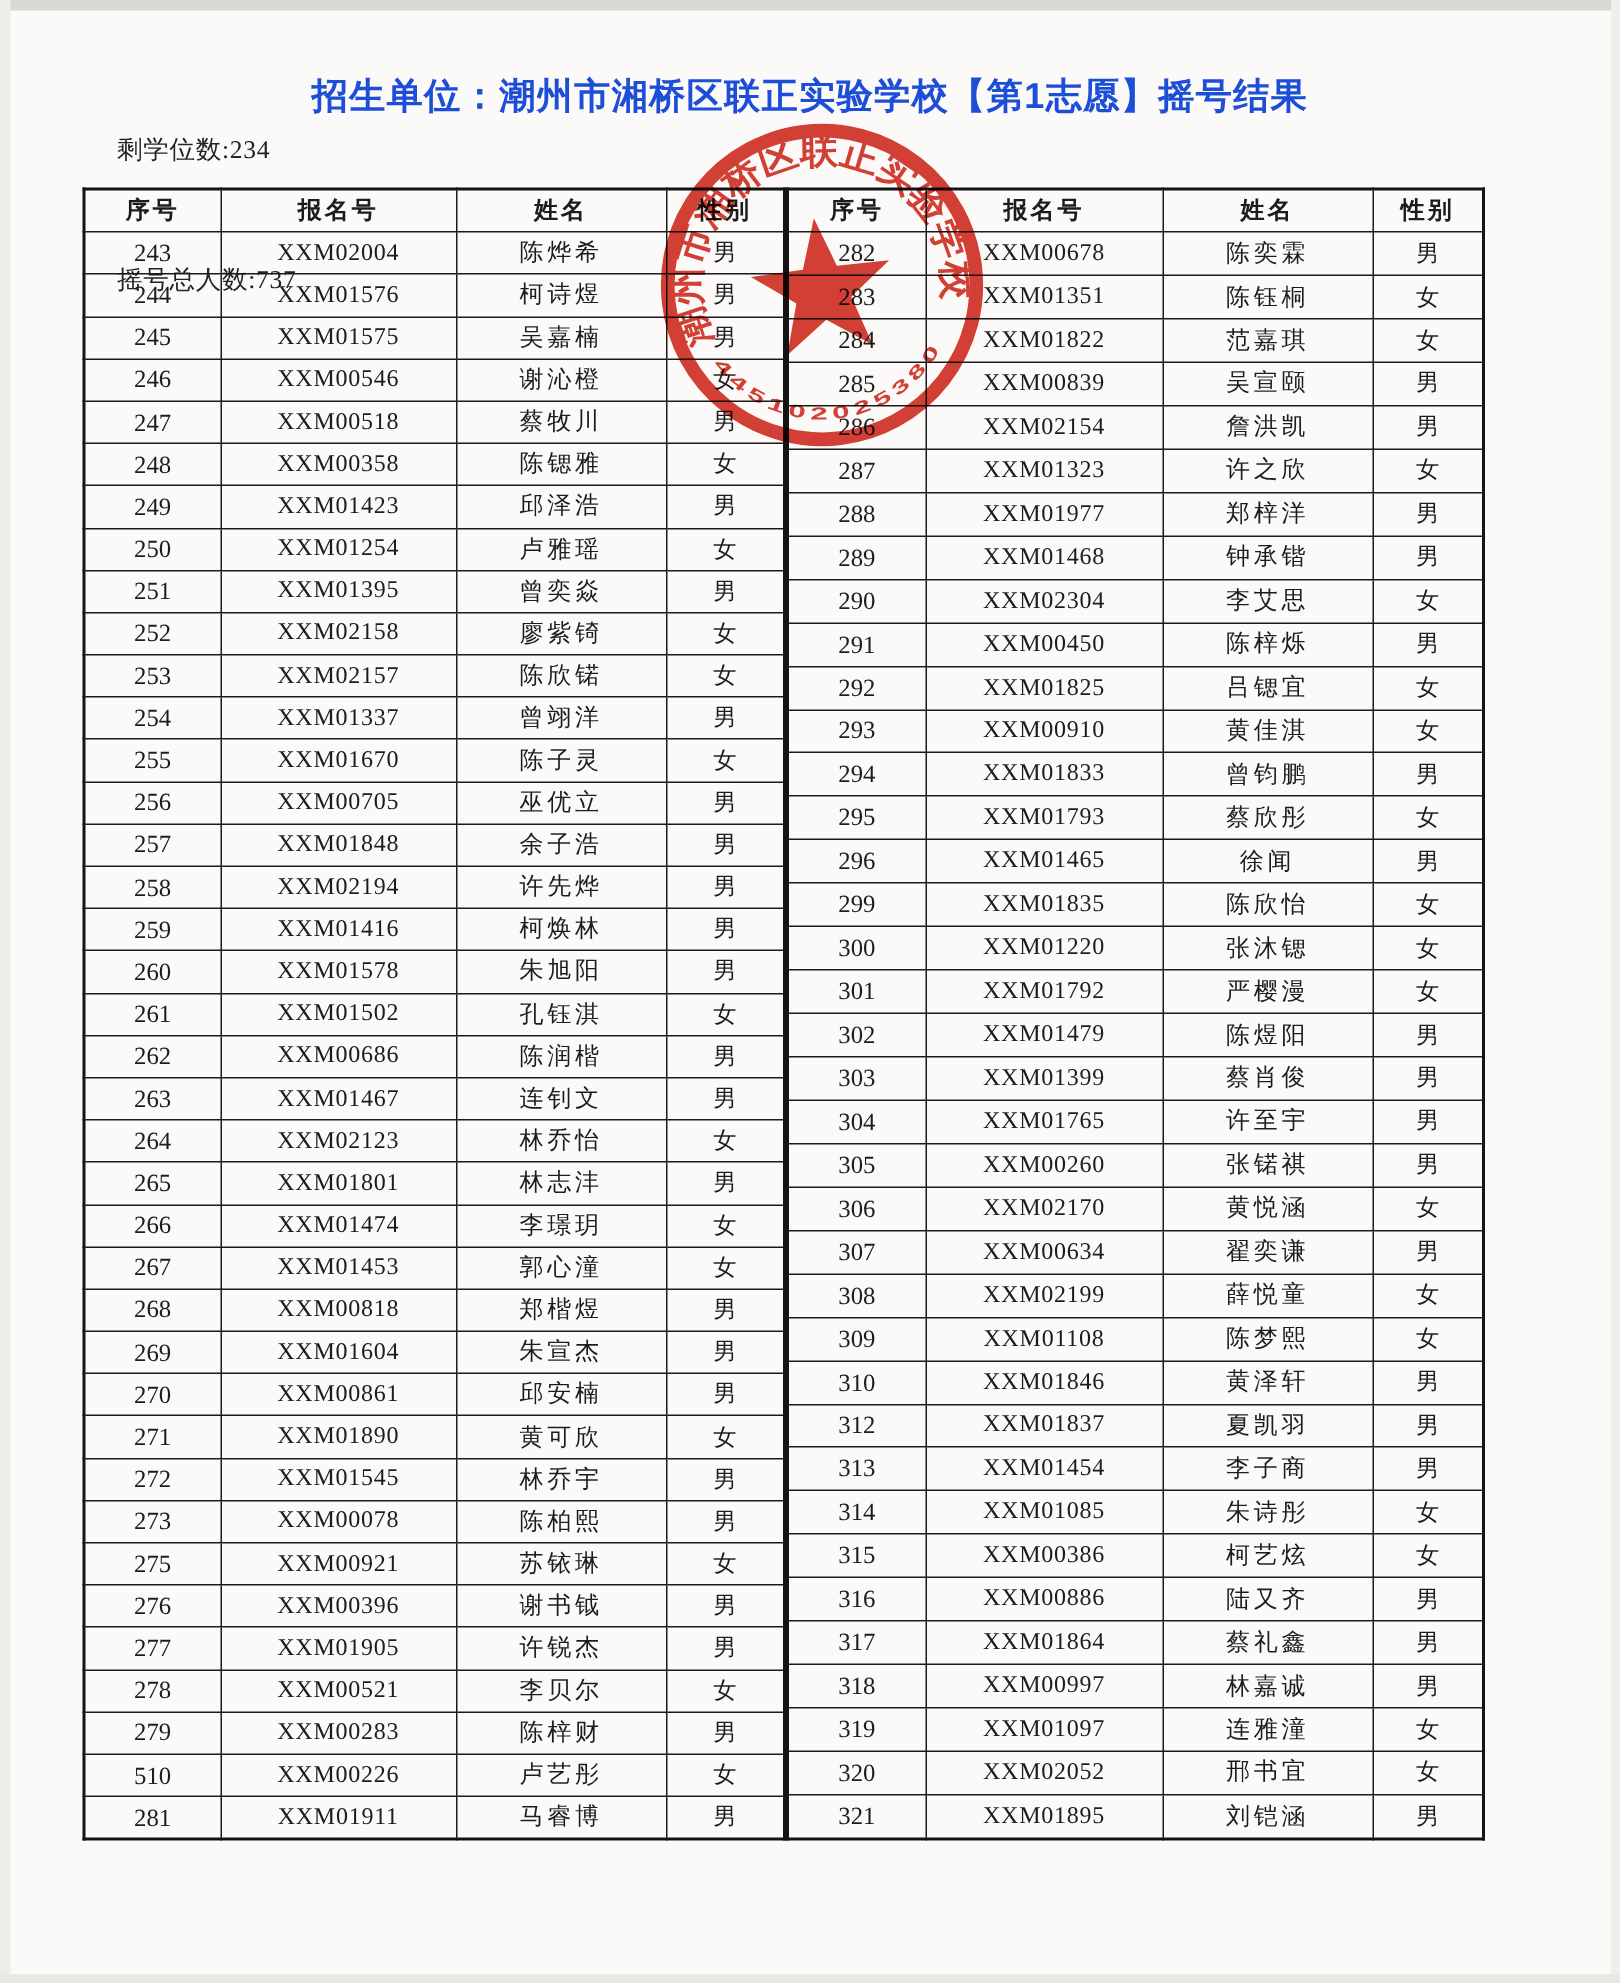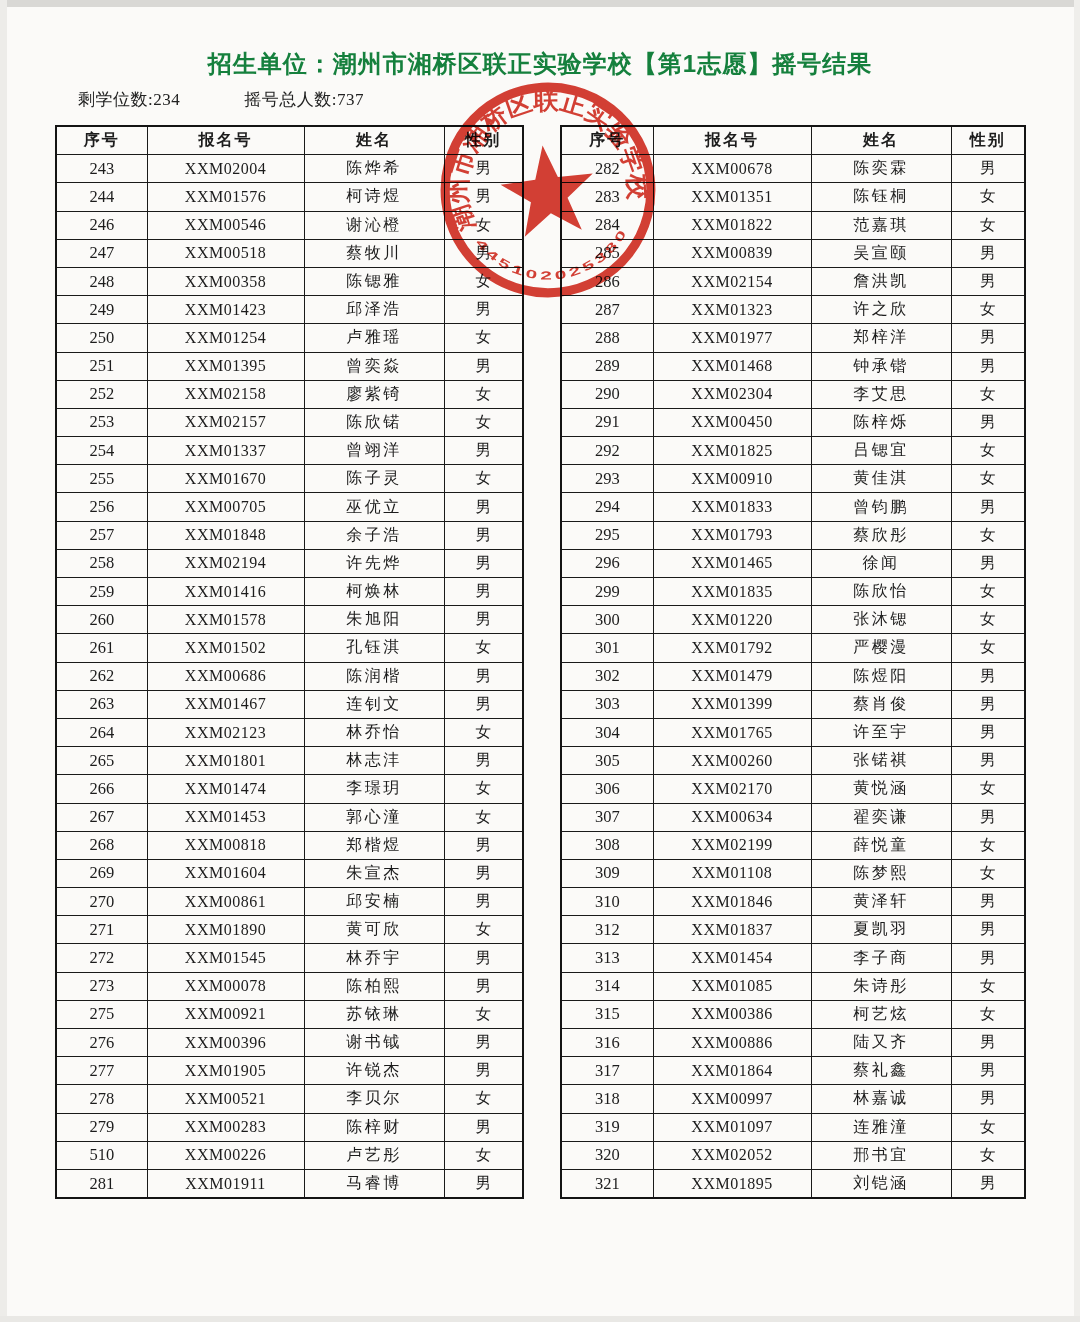--- a/index.html
+++ b/index.html
@@ -10,28 +10,28 @@
   }
   
   .edge-top{position:absolute;top:0;left:0;width:1080px;height:7px;background:#d9d8d5;}
   .edge-left{position:absolute;top:0;left:0;width:7px;height:1322px;background:#edecE9;background:#edece9;}
   .edge-right{position:absolute;top:0;right:0;width:6px;height:1322px;background:#efeeeb;}
   .edge-bottom{position:absolute;bottom:0;left:0;width:1080px;height:6px;background:#e9e8e5;}
 
   .title{
     position:absolute;top:48px;left:0;width:1080px;text-align:center;
     font-family:"Liberation Sans","DejaVu Sans",sans-serif;
-    font-weight:bold;font-size:24px;letter-spacing:1px;color:#15803d;
+    font-weight:bold;font-size:24px;letter-spacing:1px;color:#1d4ed8;
   }
   .meta{
     position:absolute;top:88px;left:78px;font-size:17px;color:#222;
-    display:flex;gap:64px;letter-spacing:.5px;
+    display:flex;gap:64px;letter-spacing:.5px;flex-direction:column;
   }
   .tables{
-    position:absolute;top:125px;left:55px;display:flex;gap:36px;
+    position:absolute;top:125px;left:55px;display:flex;
   }
   table{
     border-collapse:collapse;table-layout:fixed;
     border:2px solid #141414;background:transparent;
   }
   th,td{
     border:1.5px solid #1a1a1a;text-align:center;vertical-align:middle;
     height:27.2px;padding:0;font-size:16px;white-space:nowrap;overflow:hidden;
     color:#1c1c1c;
   }
@@ -85,20 +85,26 @@
           <td class="c2">陈烨希</td>
           <td class="c3">男</td>
         </tr>
         <tr>
           <td class="c0">244</td>
           <td class="c1">XXM01576</td>
           <td class="c2">柯诗煜</td>
           <td class="c3">男</td>
         </tr>
         <tr>
+          <td class="c0">245</td>
+          <td class="c1">XXM01575</td>
+          <td class="c2">吴嘉楠</td>
+          <td class="c3">男</td>
+        </tr>
+        <tr>
           <td class="c0">246</td>
           <td class="c1">XXM00546</td>
           <td class="c2">谢沁橙</td>
           <td class="c3">女</td>
         </tr>
         <tr>
           <td class="c0">247</td>
           <td class="c1">XXM00518</td>
           <td class="c2">蔡牧川</td>
           <td class="c3">男</td>

